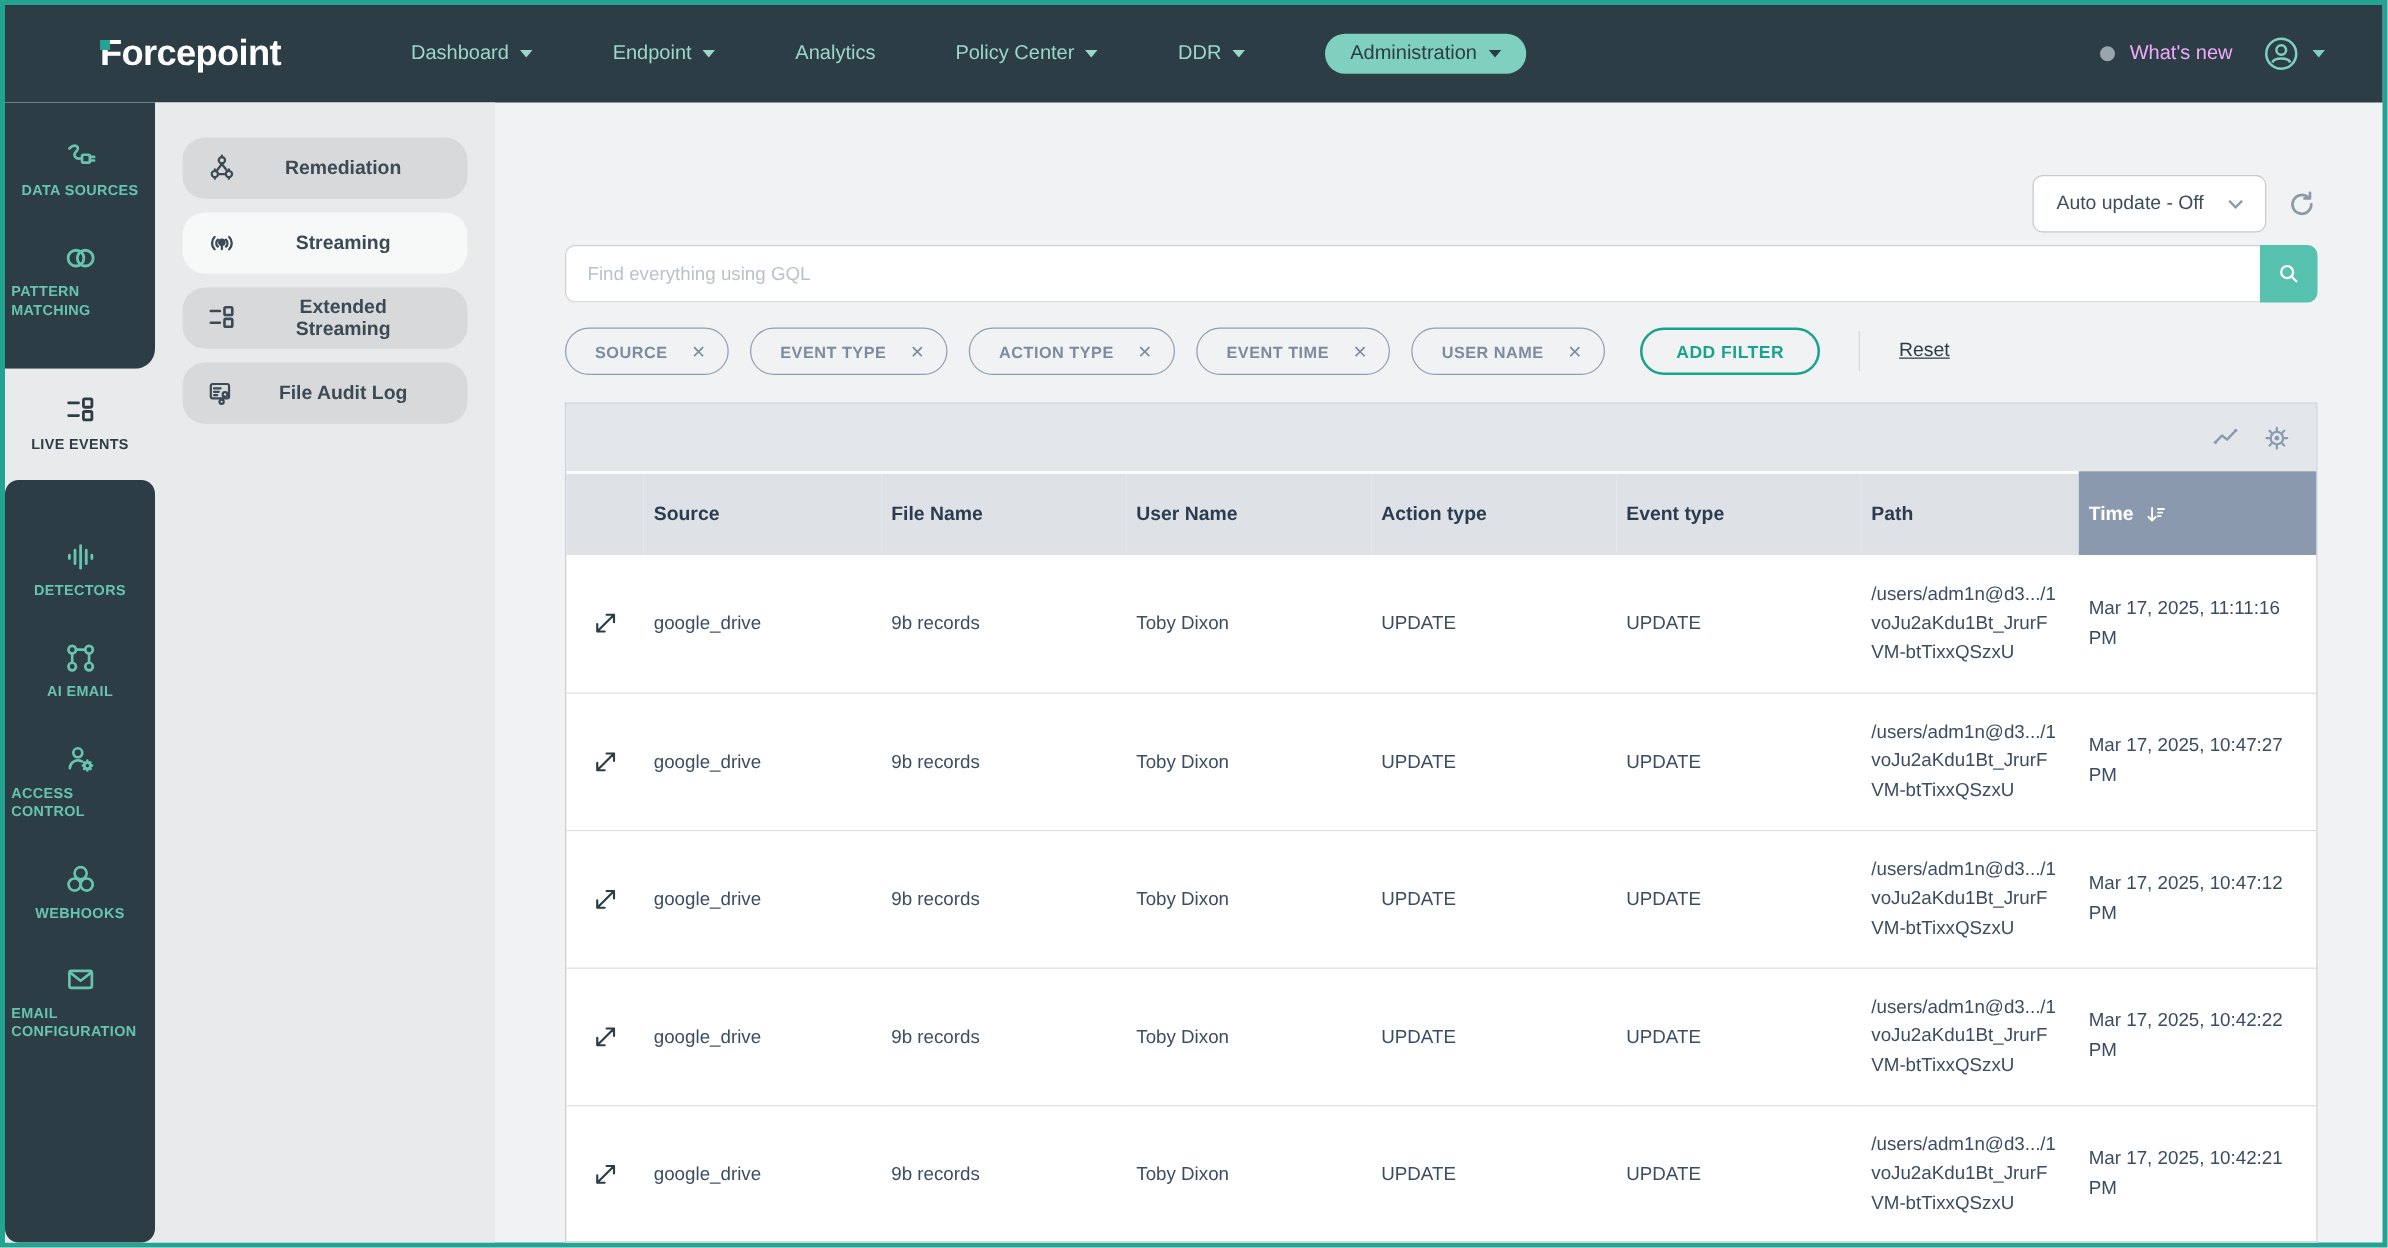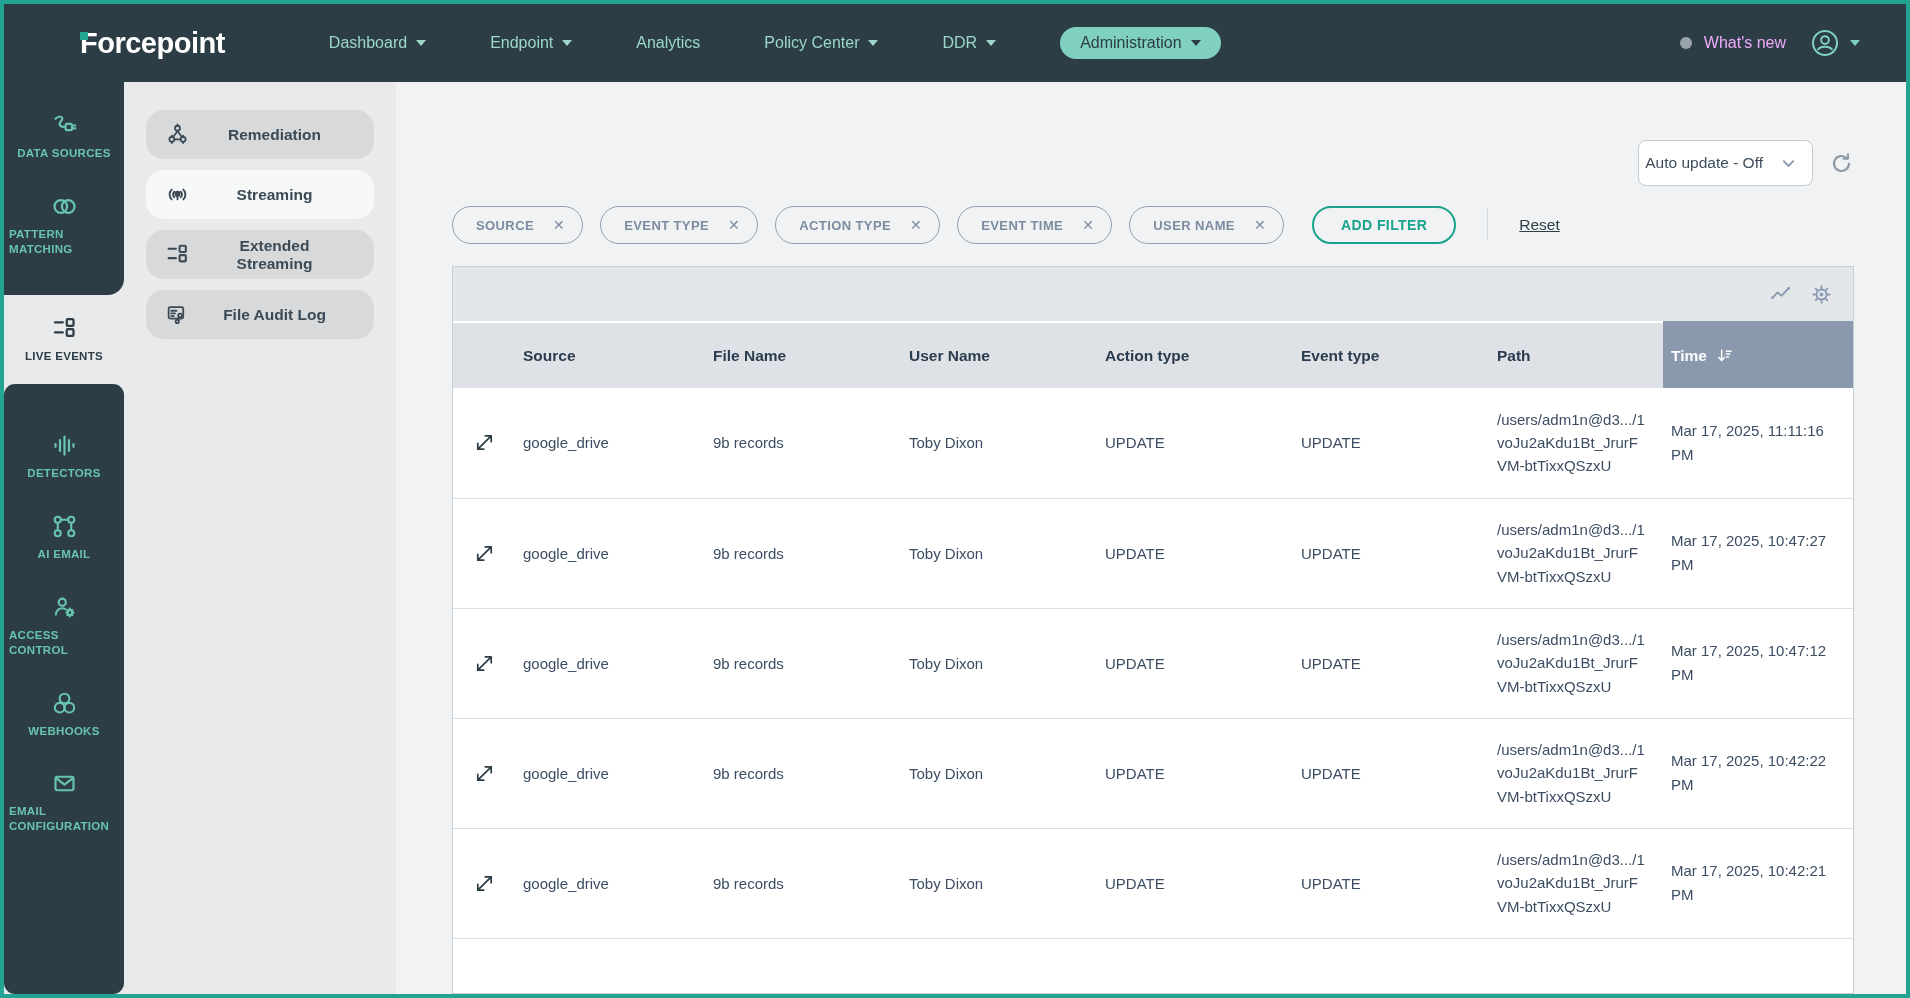--- a/index.html
+++ b/index.html
@@ -37,21 +37,21 @@
   
   .subnav { width:272px; background:#e9eaeb; padding-top:28px; flex:0 0 auto; }
   .sub-card { width:228px; height:49px; margin:0 auto 11px auto; background:#d7d9da; border-radius:18px; display:flex; align-items:center; padding:0 19px; gap:24px; color:#3c4a56; cursor:pointer; }
   .sub-card.active { background:#f7f8f8; }
   .sub-card .lbl { font-size:15.5px; font-weight:700; flex:1; text-align:center; margin-right:20px; }
   .sub-card svg { width:25px; height:25px; flex:0 0 auto; }
 
   
   .content { flex:1; min-width:0; padding:0 52px 0 56px; display:flex; flex-direction:column; }
   .update-row { margin-top:58px; height:46px; display:flex; justify-content:flex-end; align-items:center; gap:16px; flex:0 0 auto; }
-  .auto-update { height:46px; background:#ffffff; border:1px solid #c3cad1; border-radius:8px; display:flex; align-items:center; gap:18px; padding:0 16px 0 6px; color:#3e4d5c; font-size:15.5px; cursor:pointer; }
+  .auto-update { height:46px; background:#ffffff; border:1px solid #c3cad1; border-radius:8px; display:flex; align-items:center; gap:18px; padding:0 16px 0 18px; color:#3e4d5c; font-size:15.5px; cursor:pointer; }
   .refresh-btn svg { width:25px; height:25px; display:block; }
 
   .search-row { margin-top:10px; height:46px; display:flex; flex:0 0 auto; }
   .search-input { flex:1; height:46px; border:1px solid #cdd3d9; border-right:none; border-radius:8px 0 0 8px; background:#fff; padding:0 17px; font-size:15px; color:#3e4d5c; font-family:"Liberation Sans",sans-serif; outline:none; }
   .search-input::placeholder { color:#b9c2cd; }
   .search-btn { width:46px; height:46px; background:#56c1ae; border:none; border-radius:0 8px 8px 0; display:flex; align-items:center; justify-content:center; cursor:pointer; }
 
   .filter-row { margin-top:20px; height:38px; display:flex; align-items:center; gap:17px; flex:0 0 auto; }
   .chip { height:38px; border:1.6px solid #90a0b2; border-radius:19px; display:flex; align-items:center; gap:19px; padding:0 17px 0 23px; color:#7b8ca1; font-size:13px; font-weight:700; letter-spacing:0.4px; cursor:default; }
   .chip .x { font-size:14px; font-weight:400; cursor:pointer; line-height:1; }
@@ -250,20 +250,29 @@
             </svg>
         </div>
         <div class="refresh-btn">
           <svg viewBox="0 0 24 24" fill="none" stroke="#8e9aa6" stroke-width="2.1" stroke-linecap="round">
             <path d="M19.2 12a7.2 7.2 0 1 1-2.1-5.1"></path>
               <path d="M18.2 3.2v4.2h-4.2" stroke-linejoin="round"></path>
           </svg>
         </div>
       </div>
 
+      <div class="search-row">
+        <input class="search-input" type="text" placeholder="Find everything using GQL" style="">
+        <button class="search-btn">
+          <svg viewBox="0 0 24 24" width="22" height="22" fill="none" stroke="#ffffff" stroke-width="2" stroke-linecap="round">
+            <circle cx="10.6" cy="10.6" r="5.2"></circle>
+              <path d="M14.6 14.6 18.6 18.6"></path>
+          </svg>
+        </button>
+      </div>
 
       <div class="filter-row">
         <div class="chip">
             <span>SOURCE</span>
             <span class="x">✕</span>
           </div>
         <div class="chip">
             <span>EVENT TYPE</span>
             <span class="x">✕</span>
           </div>

